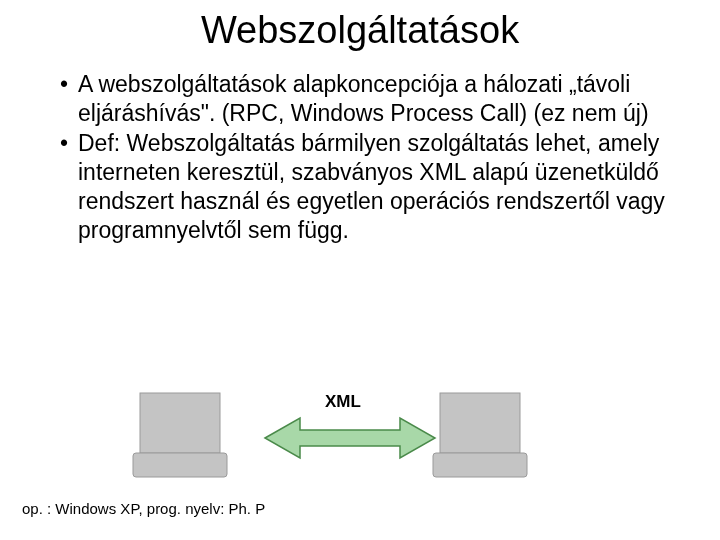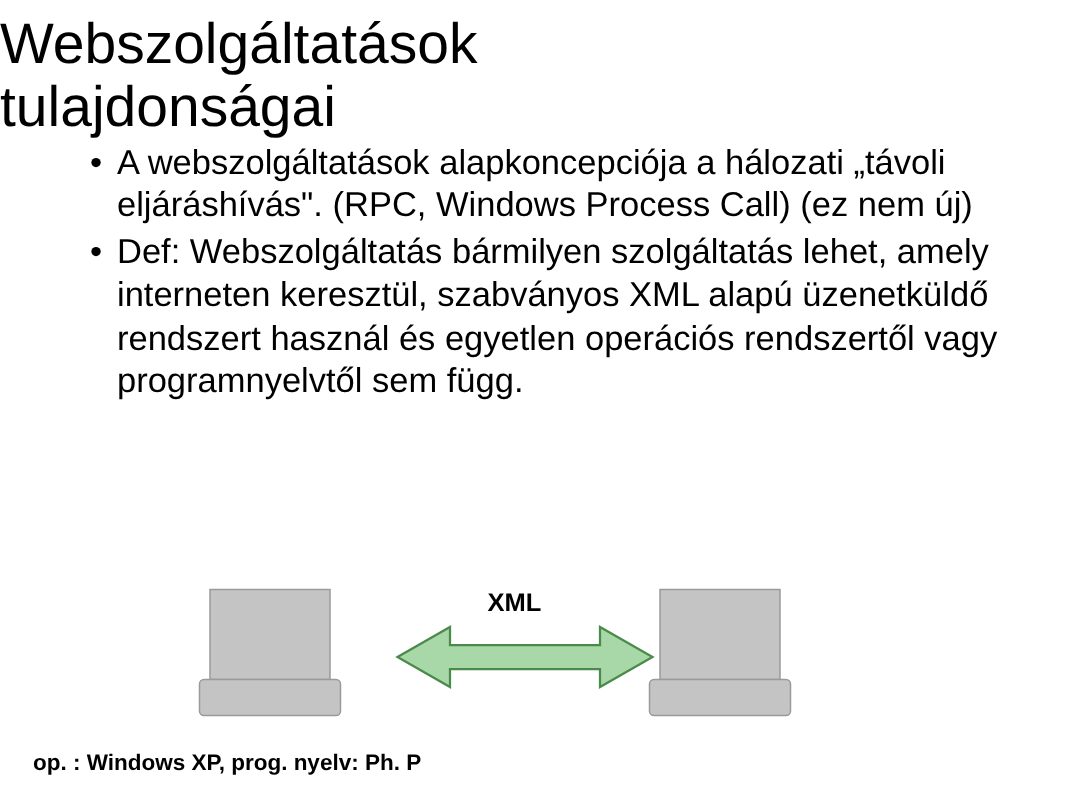--- a/index.html
+++ b/index.html
@@ -7,23 +7,25 @@
     padding: 0;
     width: 720px;
     height: 540px;
     font-family: Arial, Helvetica, sans-serif;
     background: #fff;
     color: #000;
     position: relative;
     overflow: hidden;
   }
   .title {
+    text-align: center;
     font-size: 38px;
     line-height: 1.1;
     margin-top: 10px;
+    margin-bottom: 18px;
     font-weight: normal;
   }
   .body-text {
     font-size: 23px;
     line-height: 1.25;
     margin: 0 30px 0 50px;
   }
   .bullet-row {
     display: flex;
     margin-bottom: 2px;
@@ -43,42 +45,41 @@
     top: 388px;
     height: 90px;
   }
   .captions {
     position: absolute;
     left: 0;
     right: 0;
     top: 500px;
     display: flex;
     font-size: 15px;
-    font-weight: bold;
+    font-weight: normal;
   }
   .cap-left {
     margin-left: 22px;
   }
   .cap-right {
     margin-left: 100px;
   }
   .xml-label {
     position: absolute;
     top: 392px;
     left: 325px;
     font-size: 17px;
     font-weight: bold;
   }
 </style>
 </head>
 <body>
 
 <div class="title">
   <span>Webszolgáltatások</span><br>
-  <span>tulajdonságai</span>
 </div>
 
 <div class="body-text">
   <div class="bullet-row">
     <div class="bullet">•</div>
     <div class="bullet-content">A webszolgáltatások alapkoncepciója a hálozati „távoli eljáráshívás". (RPC, Windows Process Call) (ez nem új)</div>
   </div>
   <div class="bullet-row">
     <div class="bullet">•</div>
     <div class="bullet-content">Def: Webszolgáltatás bármilyen szolgáltatás lehet, amely interneten keresztül, szabványos XML alapú üzenetküldő rendszert használ és egyetlen operációs rendszertől vagy programnyelvtől sem függ.</div>

